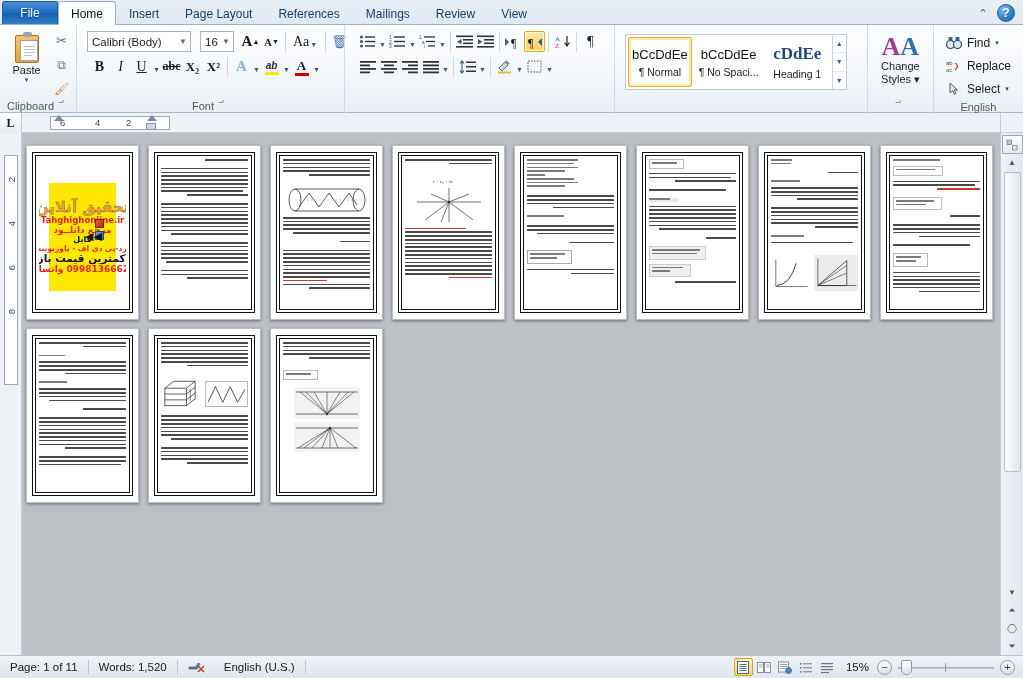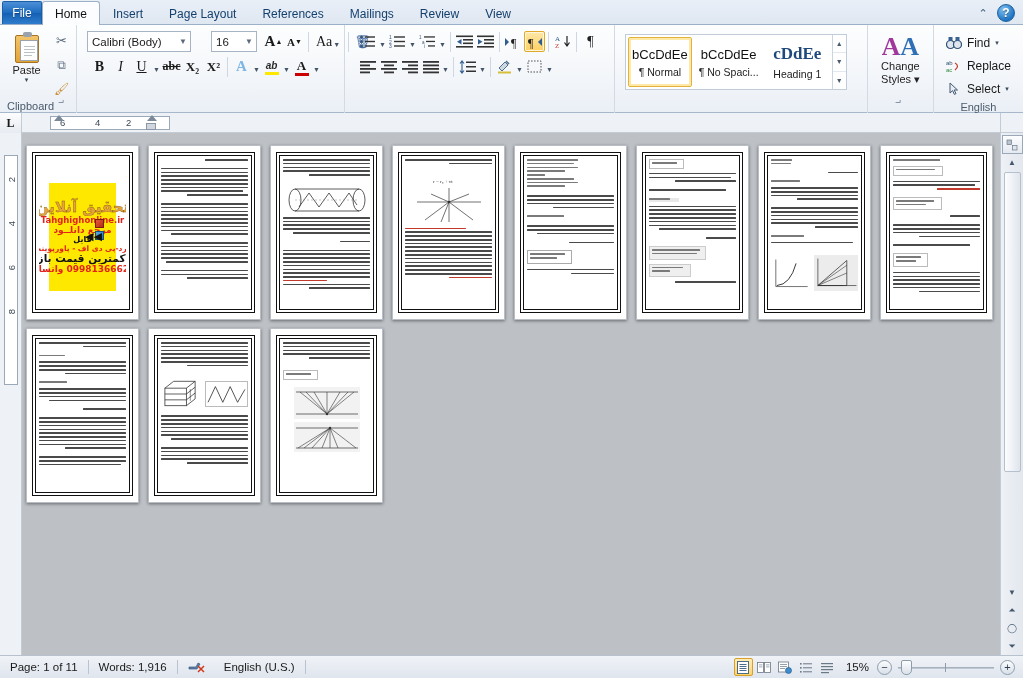--- a/index.html
+++ b/index.html
@@ -11,21 +11,21 @@
     overflow: hidden;
     background: #d4d9e0;
   }
   .app { width: 1023px; height: 678px; display: flex; flex-direction: column;
          background: linear-gradient(180deg,#f3f6fa 0%, #e8edf4 100%); }
 
   
   .tabstrip { height: 25px; position: relative; display: flex; align-items: flex-end;
               background: linear-gradient(180deg,#e9eff7 0%, #dfe7f1 100%);
               border-bottom: 1px solid #9cb0c8; }
-  .tab-file { width: 40px; height: 23px; margin-left: 2px;
+  .tab-file { width: 56px; height: 23px; margin-left: 2px;
               background: linear-gradient(180deg,#4d8fd6 0%, #1c6cc0 48%, #1560b4 52%, #2f7ccc 100%);
               color: #fff; font-size: 12px; display:flex; align-items:center; justify-content:center;
               border:1px solid #1b5fa8; border-bottom:none;
               border-radius: 2px 2px 0 0; text-shadow: 0 1px 1px rgba(0,0,0,.35); }
   .tab { height: 22px; padding: 0 12px; display: flex; align-items: center;
          font-size: 12px; color: #14406e; border: 1px solid transparent; border-bottom: none; }
   .tab.active { background: #fcfdfe; border-color: #9cb0c8; border-radius: 3px 3px 0 0;
                 position: relative; top: 1px; height: 24px; color:#111; }
   .tabstrip .right-icons { margin-left: auto; display: flex; align-items: center;
                            gap: 6px; padding: 0 8px 2px 0; }
@@ -76,21 +76,21 @@
   .clip-clip { position:absolute; left:11px; top:0; width: 9px; height: 5px;
                background:#9aa3ad; border-radius:2px; }
   .mini-col { display:flex; flex-direction: column; gap: 3px; padding-left: 2px; }
 
   
   .combo { height: 21px; border: 1px solid #a6b4c4; background: #fff;
            display: flex; align-items: center; font-size: 11.5px; padding-left: 4px; }
   .combo .arrow { margin-left: auto; width: 14px; display:flex; align-items:center;
                   justify-content:center; color:#5a6a7c; font-size: 8px; }
   .combo.fontname { width: 104px; }
-  .combo.fontsize { width: 46px; margin-left: 20px; }
+  .combo.fontsize { width: 34px; margin-left: 9px; }
   .bold-i { font-family:"Liberation Serif", serif; font-weight:bold; font-size:14px; }
   .ital-i { font-family:"Liberation Serif", serif; font-style:italic; font-size:14px; }
   .und-i  { font-family:"Liberation Serif", serif; font-size:14px; text-decoration: underline; }
   .strike-i { font-family:"Liberation Serif", serif; font-size:12px; text-decoration: line-through; font-weight:bold;}
   .tiny-arrow { font-size: 7px; color:#45566a; width:9px; display:flex;
                 align-items:flex-end; justify-content:center; height:21px; padding-bottom:4px;}
 
   .grow-a { font-family:"Liberation Serif", serif; font-weight:bold; }
   .colbar { height: 3px; width: 14px; margin-top: 1px; }
 
@@ -338,20 +338,24 @@
             <span class="colbar" style="background:#ffe800;"></span>
           </div>
           <span class="tiny-arrow">▼</span>
           <div class="btn sm cap" style="padding-top:2px;">
             <span style="font-family:'Liberation Serif',serif;font-weight:bold;font-size:13px;line-height:12px;">A</span>
             <span class="colbar" style="background:#cc0000;"></span>
           </div>
           <span class="tiny-arrow">▼</span>
         </div>
       </div>
+      <div class="group-label">
+        <span>Font</span>
+        <span class="dlg"></span>
+      </div>
     </div>
 
     <div class="group" style="width:282px;">
       <div class="group-body" style="flex-direction:column;gap:4px;padding:3px 4px 0 8px;">
         <div class="rowline">
           <div class="btn sm">
             <svg width="17" height="15">
                 <g fill="#3b5a7d">
               <circle cx="2.5" cy="3" r="1.6"></circle>
                   <circle cx="2.5" cy="7.5" r="1.6"></circle>
@@ -1103,21 +1107,21 @@
       <div class="sb-btn">▼</div>
       <div class="sb-nav">⏶</div>
       <div class="sb-nav">◯</div>
       <div class="sb-nav">⏷</div>
     </div>
   </div>
 
   <div class="status">
     <div class="st-item">Page: 1 of 11</div>
     <div class="st-div"></div>
-    <div class="st-item">Words: 1,916</div>
+    <div class="st-item">Words: 1,520</div>
     <div class="st-div"></div>
     <div class="st-item">
       <span class="spell-ico">
         <svg width="17" height="14">
           <path d="M1 9 L9 9 L12 4 L10 3 L8 7 L1 7 Z" fill="#5b7fae" stroke="#3b5a7d" stroke-width=".7"></path>
           <path d="M10 6 L16 12 M16 6 L10 12" stroke="#d03a1a" stroke-width="1.5"></path>
           </svg>
       </span>
     </div>
     <div class="st-item">English (U.S.)</div>

